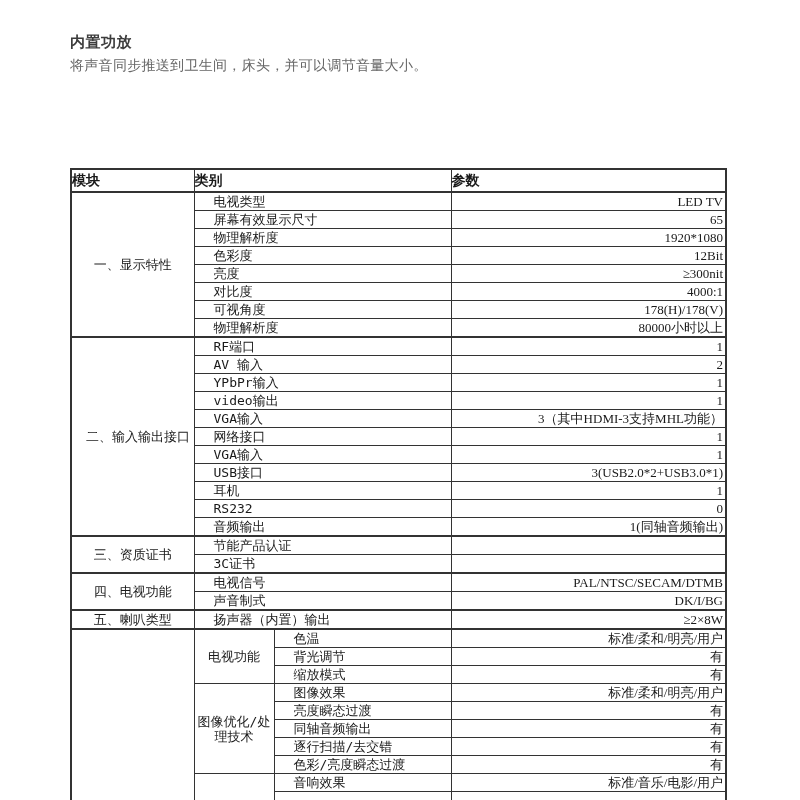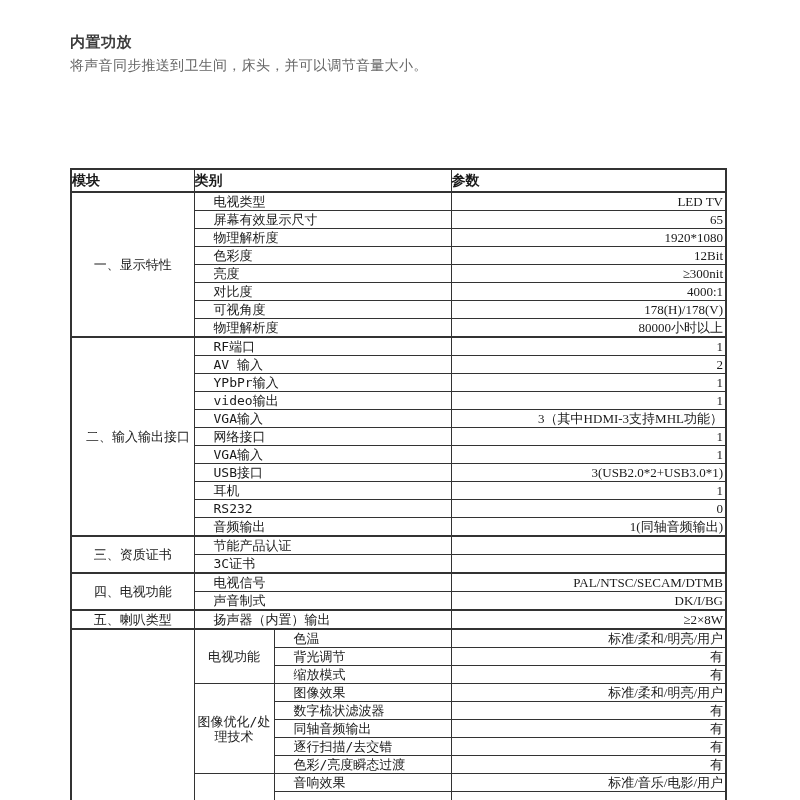--- a/index.html
+++ b/index.html
@@ -219,21 +219,21 @@
       <tr>
         <td class="item-cell">缩放模式</td>
         <td class="param-cell">有</td>
       </tr>
       <tr>
         <td class="subcat-cell" rowspan="5">图像优化/处理技术</td>
         <td class="item-cell">图像效果</td>
         <td class="param-cell">标准/柔和/明亮/用户</td>
       </tr>
       <tr>
-        <td class="item-cell">数字梳状滤波器</td>
+        <td class="item-cell">亮度瞬态过渡</td>
         <td class="param-cell">有</td>
       </tr>
       <tr>
         <td class="item-cell">同轴音频输出</td>
         <td class="param-cell">有</td>
       </tr>
       <tr>
         <td class="item-cell">逐行扫描/去交错</td>
         <td class="param-cell">有</td>
       </tr>

